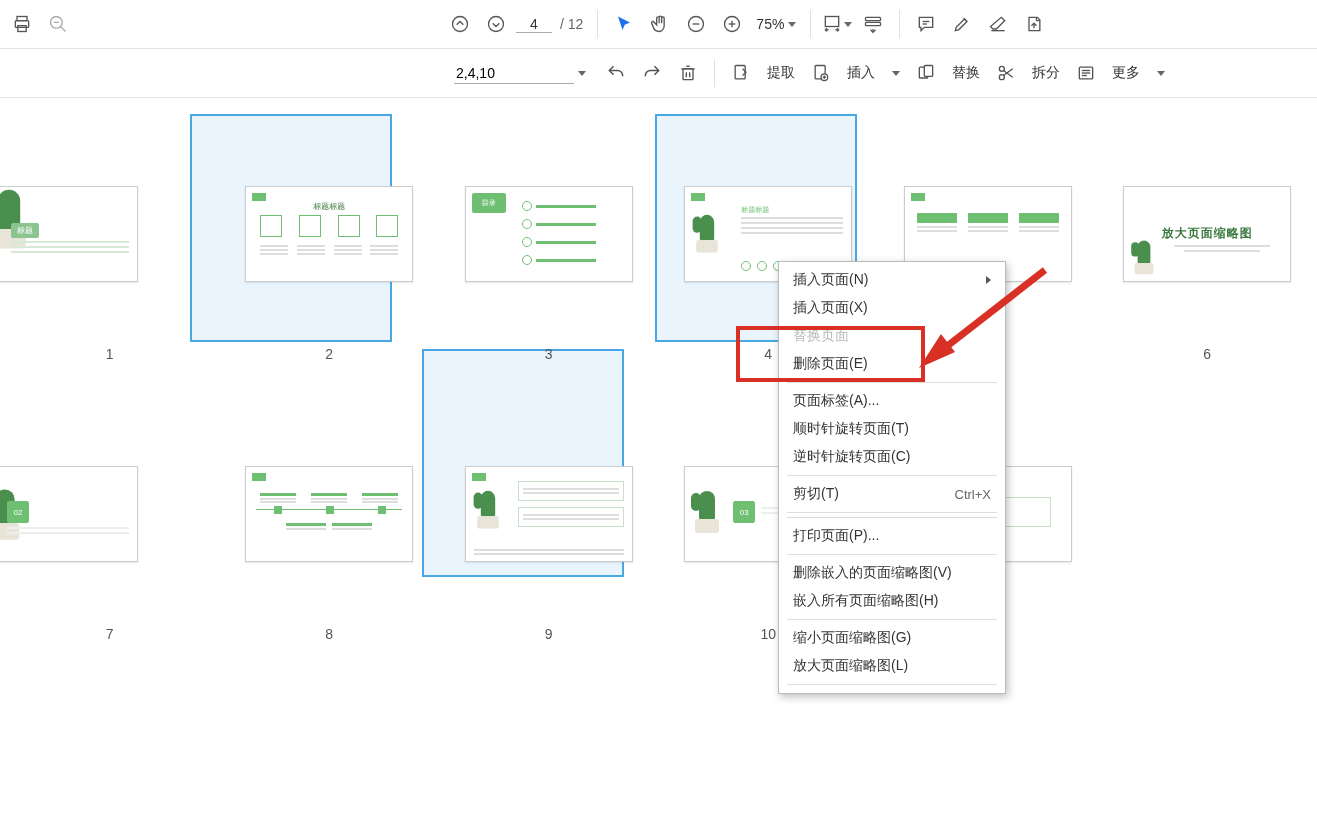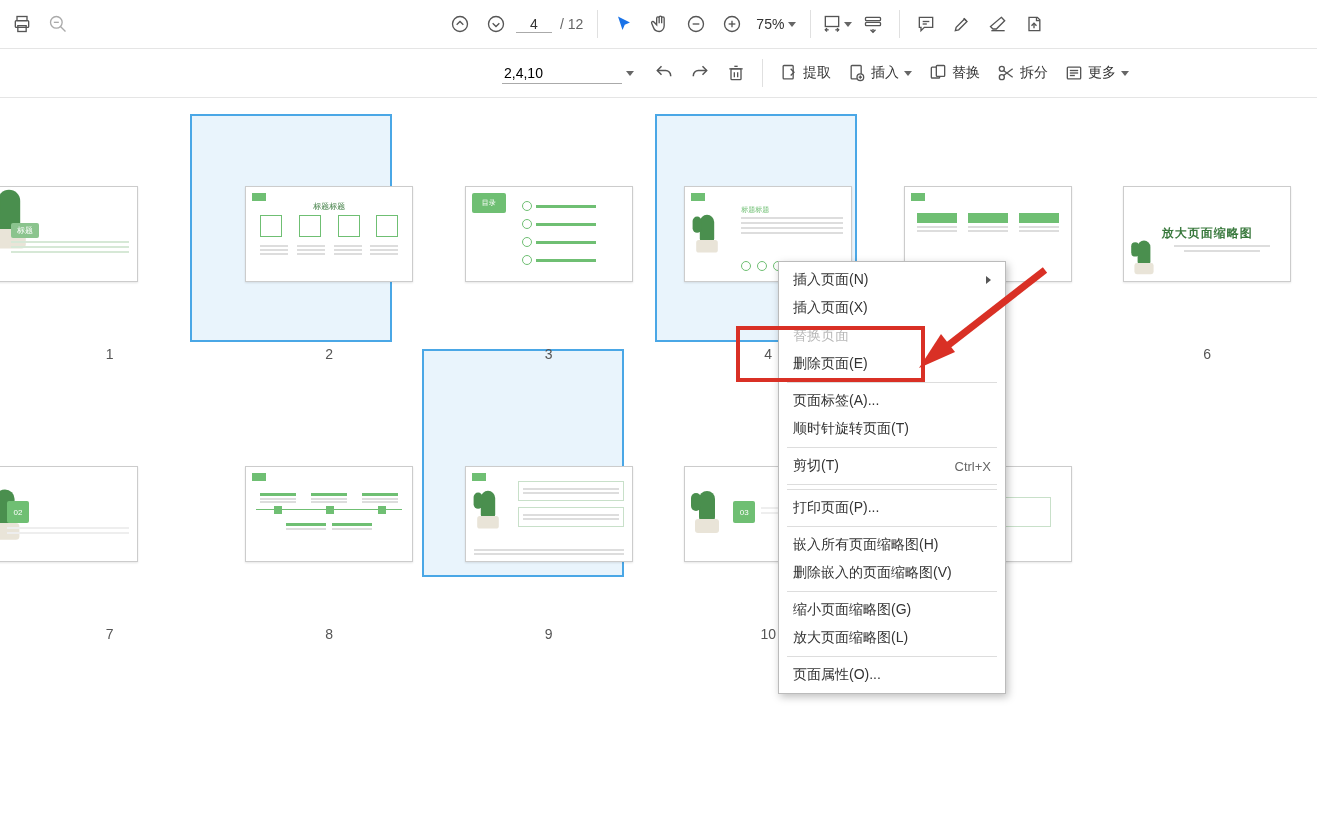--- a/index.html
+++ b/index.html
@@ -70,28 +70,27 @@
     display:flex; align-items:center; gap:4px;
     margin-left: 448px;
   }
   .combo-input {
     width: 120px;
     border:none;
     border-bottom:1px solid #aaa;
     font-size:14px;
     outline:none;
     padding: 2px 2px;
-    margin-left: 48px;
   }
   .tool-with-label {
     display:flex; align-items:center;
     padding: 2px 6px;
     cursor:pointer;
     border-radius:3px;
-    gap:2px;
+    gap:14px;
   }
 
   
   .thumbs-area {
     padding: 30px 0 0 0;
     position: relative;
     height: calc(100% - 98px);
     overflow: hidden;
   }
   .thumbs-grid {
@@ -692,48 +691,48 @@
   <div class="cm-item">
       <span>删除页面(E)</span>
     </div>
   <div class="cm-sep"></div>
   <div class="cm-item">
       <span>页面标签(A)...</span>
     </div>
   <div class="cm-item">
       <span>顺时针旋转页面(T)</span>
     </div>
+  <div class="cm-item">
+      <span>逆时针旋转页面(C)</span>
+    </div>
   <div class="cm-sep"></div>
   <div class="cm-item">
       <span>剪切(T)</span>
       <span class="cm-shortcut">Ctrl+X</span>
     </div>
   <div class="cm-sep"></div>
   <div class="cm-sep"></div>
   <div class="cm-item">
       <span>打印页面(P)...</span>
     </div>
   <div class="cm-sep"></div>
   <div class="cm-item">
+      <span>删除嵌入的页面缩略图(V)</span>
+    </div>
+  <div class="cm-item">
       <span>嵌入所有页面缩略图(H)</span>
     </div>
-  <div class="cm-item">
-      <span>删除嵌入的页面缩略图(V)</span>
-    </div>
   <div class="cm-sep"></div>
   <div class="cm-item">
       <span>缩小页面缩略图(G)</span>
     </div>
   <div class="cm-item">
       <span>放大页面缩略图(L)</span>
     </div>
   <div class="cm-sep"></div>
-  <div class="cm-item">
-      <span>页面属性(O)...</span>
-    </div>
 </div>
 
 <div class="red-box"></div>
 
 <svg class="red-arrow" viewBox="0 0 150 110">
   <defs></defs>
   <line x1="140" y1="8" x2="32" y2="92" stroke="#d93025" stroke-width="7"></line>
   <polygon points="14,106 50,90 36,72" fill="#d93025"></polygon>
 </svg>
 

